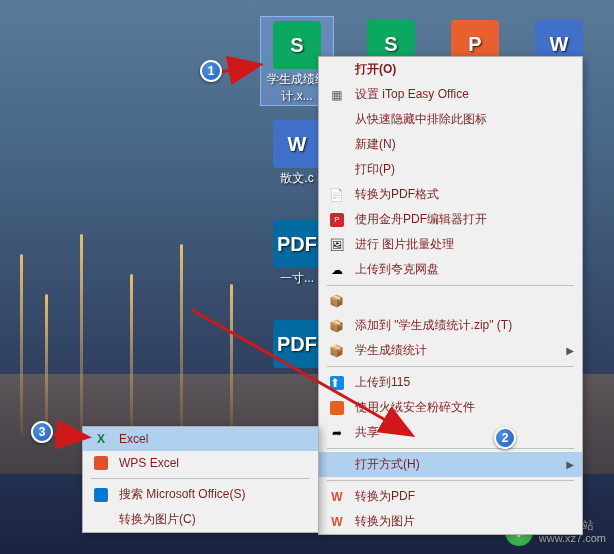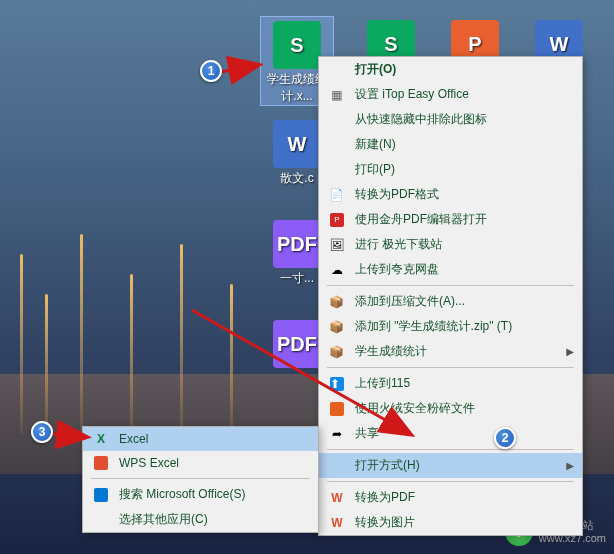--- a/index.html
+++ b/index.html
@@ -62,21 +62,21 @@
       display: flex;
       align-items: center;
       justify-content: center;
       font-size: 20px;
       font-weight: bold;
       color: white;
     }
     .icon-s { background: #0ba860; }
     .icon-p { background: #e86030; }
     .icon-w { background: #4070c8; }
-    .icon-pdf { background: #8b5cf6; font-size: 14px; }
+    .icon-pdf { background: #0369a1; font-size: 14px; }
     
     
     .context-menu {
       position: absolute;
       background: #f0f0f0;
       border: 1px solid #b0b0b0;
       box-shadow: 2px 2px 8px rgba(0,0,0,0.3);
       min-width: 250px;
       z-index: 100;
     }
@@ -98,21 +98,21 @@
       width: 20px;
       height: 16px;
       margin-right: 8px;
       display: flex;
       align-items: center;
       justify-content: center;
       font-size: 12px;
     }
     .menu-label {
       flex: 1;
-      color: #14532d;
+      color: #7f1d1d;
     }
     .menu-arrow {
       position: absolute;
       right: 8px;
       color: #555;
       font-size: 10px;
     }
     .menu-sep {
       height: 1px;
       background: #c0c0c0;
@@ -252,30 +252,29 @@
     <span class="menu-label">转换为PDF格式</span>
   </div>
   <div class="menu-item">
     <span class="menu-icon">
         <span class="ic-pdf">P</span>
       </span>
     <span class="menu-label">使用金舟PDF编辑器打开</span>
   </div>
   <div class="menu-item">
     <span class="menu-icon">🖼</span>
-    <span class="menu-label">进行 极光下载站</span>
+    <span class="menu-label">进行 图片批量处理</span>
   </div>
   <div class="menu-item">
     <span class="menu-icon">☁</span>
     <span class="menu-label">上传到夸克网盘</span>
   </div>
   <div class="menu-sep"></div>
   <div class="menu-item">
     <span class="menu-icon ic-zip">📦</span>
-    <span class="menu-label">添加到压缩文件(A)...</span>
   </div>
   <div class="menu-item">
     <span class="menu-icon ic-zip">📦</span>
     <span class="menu-label">添加到 "学生成绩统计.zip" (T)</span>
   </div>
   <div class="menu-item">
     <span class="menu-icon ic-zip">📦</span>
     <span class="menu-label">学生成绩统计</span>
     <span class="menu-arrow">▶</span>
   </div>
@@ -327,21 +326,21 @@
   </div>
   <div class="menu-sep"></div>
   <div class="menu-item">
     <span class="menu-icon">
         <span class="ic-store"></span>
       </span>
     <span class="menu-label">搜索 Microsoft Office(S)</span>
   </div>
   <div class="menu-item">
     <span class="menu-icon"></span>
-    <span class="menu-label">选择其他应用(C)</span>
+    <span class="menu-label">转换为图片(C)</span>
   </div>
 </div>
 
 <div class="marker" style="top:60px; left:200px;">
   <span>1</span>
 </div>
 <div class="marker" style="top:427px; left:494px;">
   <span>2</span>
 </div>
 <div class="marker" style="top:421px; left:31px;">

